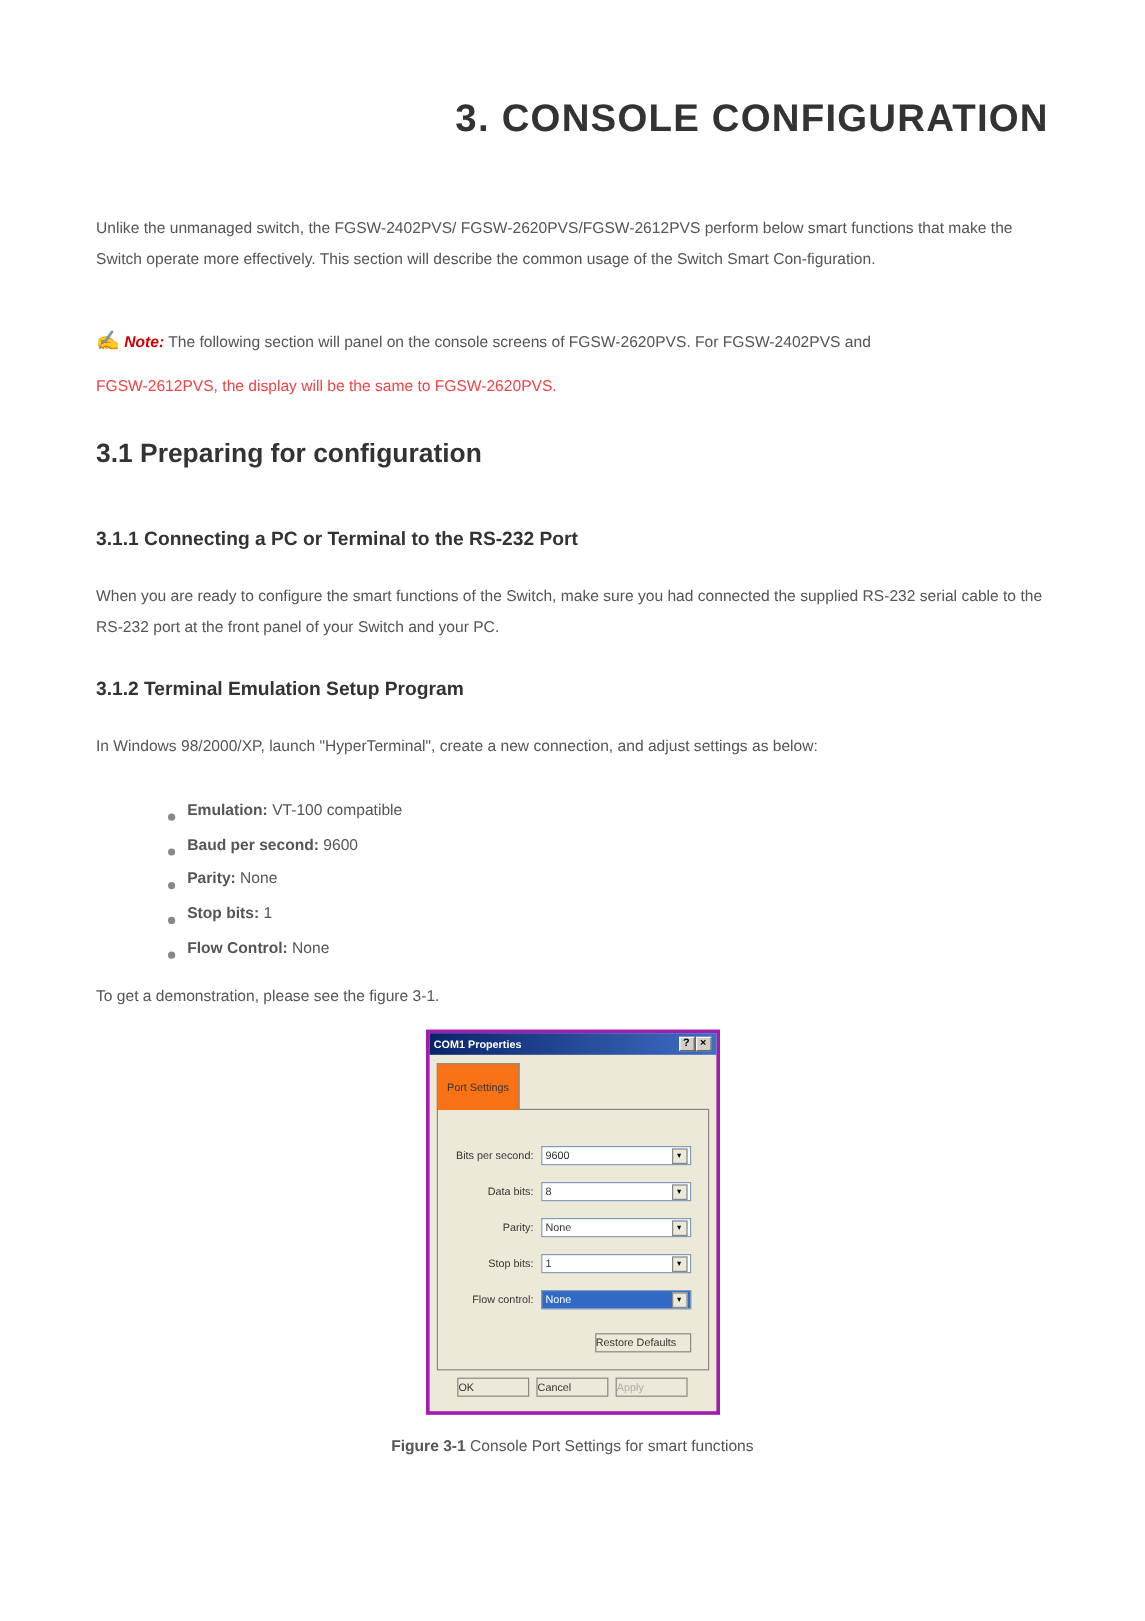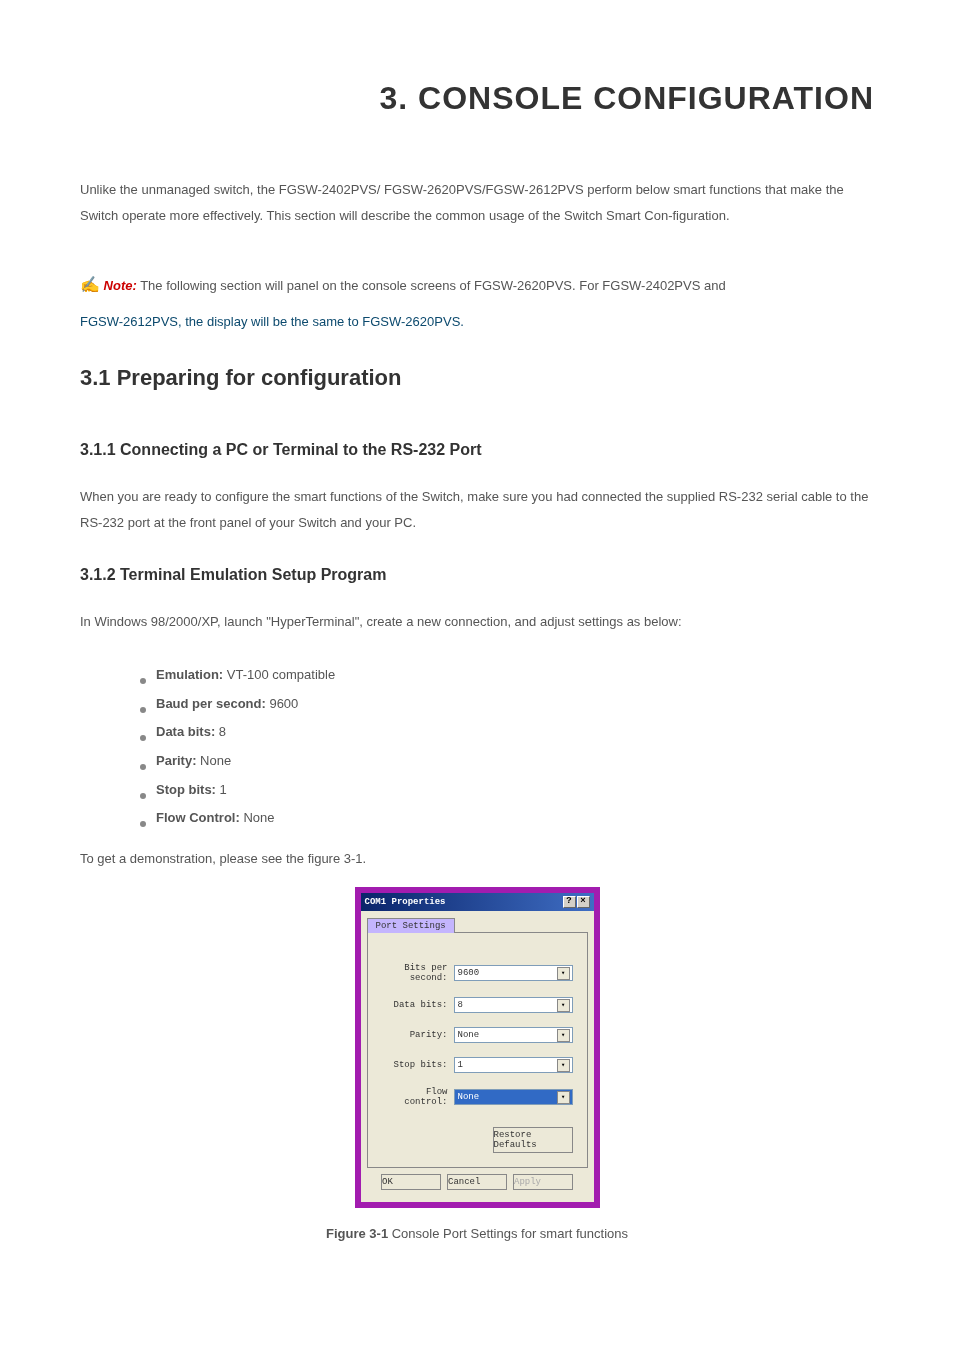--- a/index.html
+++ b/index.html
@@ -41,21 +41,21 @@
       font-style: normal;
     }
     .note-label {
       color: #c00;
       font-weight: bold;
       font-style: italic;
     }
     .note-followup {
       font-size: 13px;
       line-height: 2;
-      color: #0c4a6e;
+      color: #ef4444;
       margin-bottom: 30px;
     }
     .section-h1 {
       font-size: 22px;
       font-weight: bold;
       color: #333;
       margin-bottom: 50px;
     }
     .section-h2 {
       font-size: 16px;
@@ -95,25 +95,25 @@
     .list-label {
       font-weight: bold;
     }
     .figure-wrap {
       text-align: center;
       margin-top: 10px;
     }
     .dialog {
       width: 245px;
       margin: 0 auto;
-      border: 6px solid #a21caf;
+      border: 3px solid #a21caf;
       background: #ece9d8;
       font-size: 9px;
       text-align: left;
-      font-family: Liberation Mono, monospace;
+      font-family: Liberation Sans, sans-serif;
     }
     .dialog-titlebar {
       background: linear-gradient(to right, #0a246a, #3f6ec4);
       color: #fff;
       padding: 3px 4px;
       display: flex;
       justify-content: space-between;
       align-items: center;
       font-weight: bold;
     }
@@ -134,22 +134,22 @@
       color: #000;
       font-weight: bold;
     }
     .dialog-body {
       padding: 6px;
     }
     .dialog-tab {
       display: inline-block;
       border: 1px solid #888;
       border-bottom: none;
-      padding: 2px 8px;
-      background: #c4b5fd;
+      padding: 14px 8px;
+      background: #f97316;
       position: relative;
       top: 1px;
       z-index: 2;
     }
     .dialog-panel {
       border: 1px solid #888;
       padding: 30px 14px 14px;
       background: #ece9d8;
     }
     .field-row {
@@ -249,24 +249,20 @@
 <p class="body-para" style="margin-bottom:9px">In Windows 98/2000/XP, launch "HyperTerminal", create a new connection, and adjust settings as below:</p>
 
 <div class="list-wrap">
   <div class="list-item">
     <span class="bullet"></span>
     <span><span class="list-label">Emulation:</span><span> VT-100 compatible</span></span>
   </div>
   <div class="list-item">
     <span class="bullet"></span>
     <span><span class="list-label">Baud per second:</span><span> 9600</span></span>
-  </div>
-  <div class="list-item">
-    <span class="bullet"></span>
-    <span><span class="list-label">Data bits:</span><span> 8</span></span>
   </div>
   <div class="list-item">
     <span class="bullet"></span>
     <span><span class="list-label">Parity:</span><span> None</span></span>
   </div>
   <div class="list-item">
     <span class="bullet"></span>
     <span><span class="list-label">Stop bits:</span><span> 1</span></span>
   </div>
   <div class="list-item">

